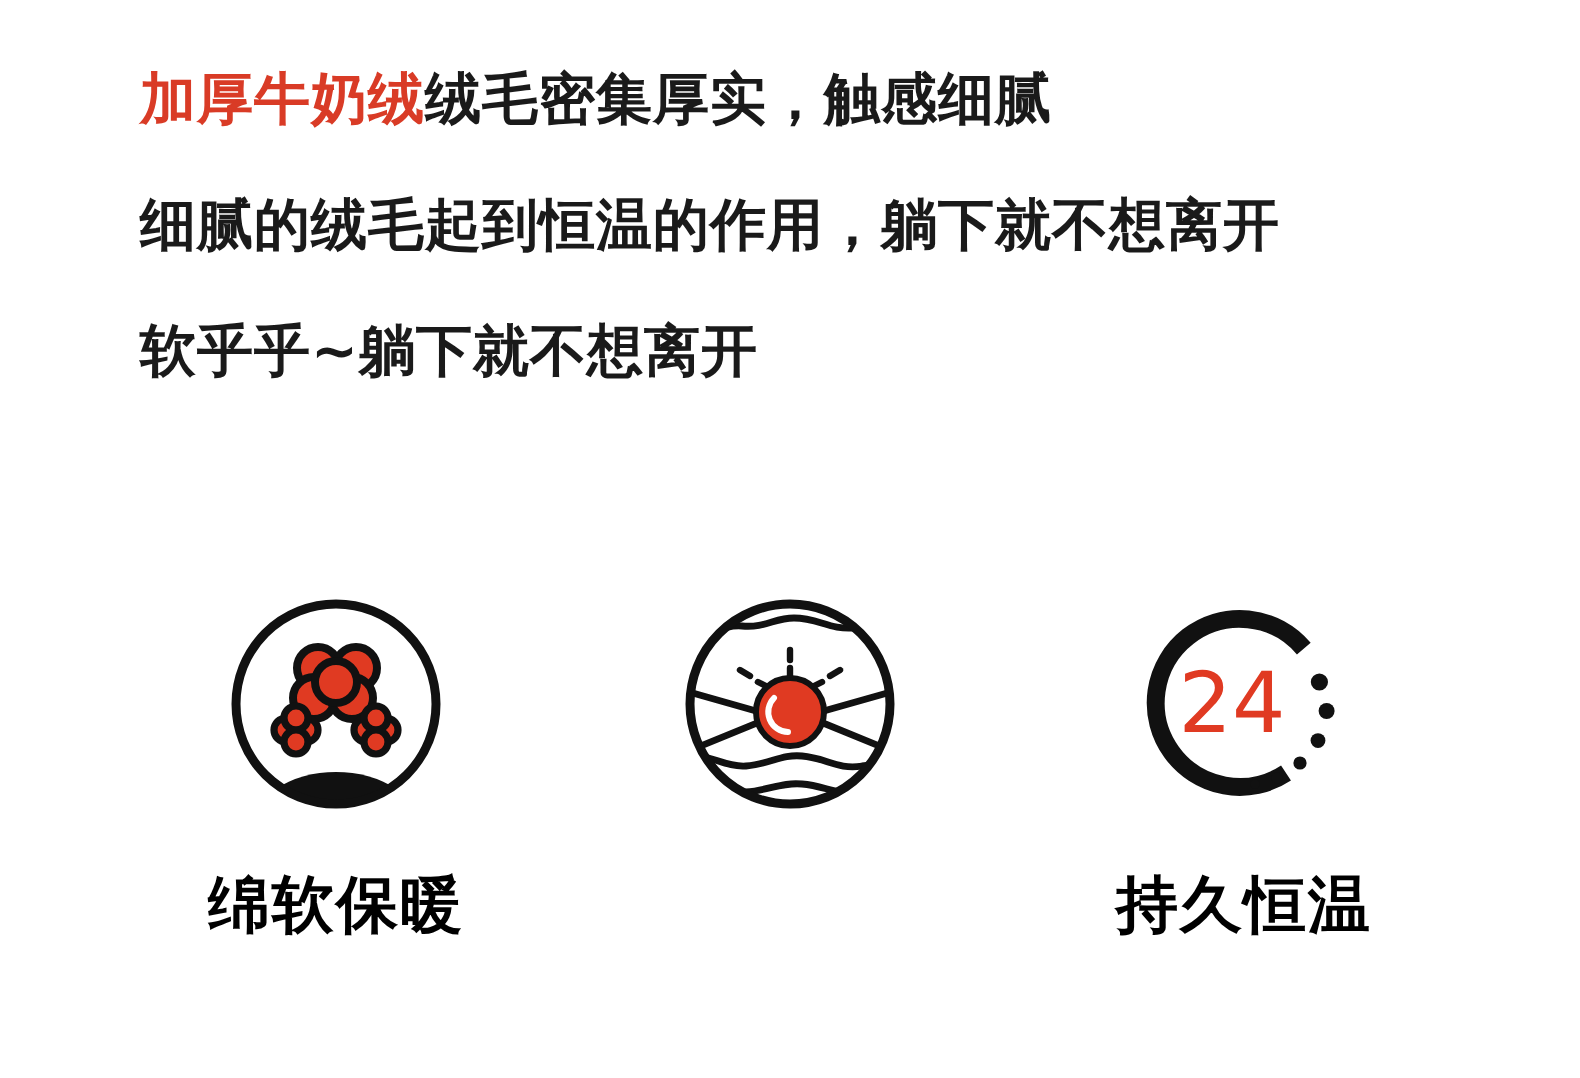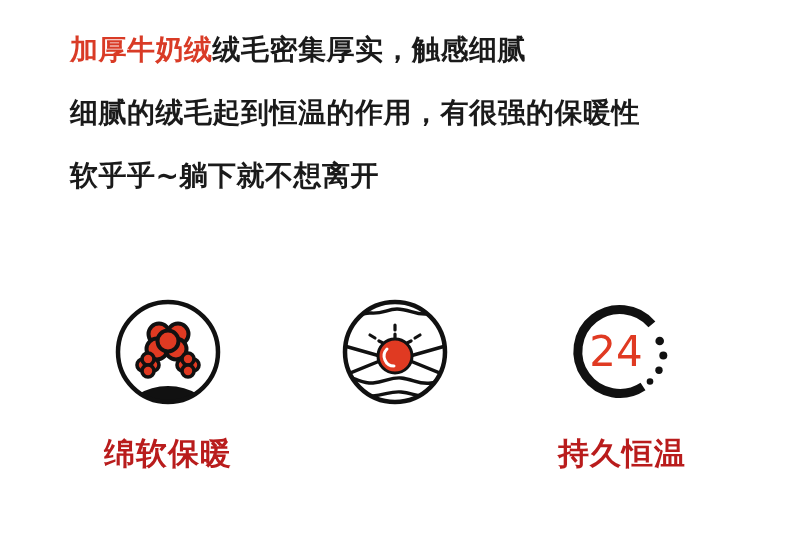--- a/index.html
+++ b/index.html
@@ -67,34 +67,34 @@
     height: 112px;
     display: flex;
     align-items: center;
     justify-content: center;
     text-decoration: underline;
   }
   .feature-label {
     margin-top: 30px;
     font-size: 31px;
     font-weight: bold;
-    color: #b91c1c;
+    color: #000000;
     white-space: nowrap;
     letter-spacing: 1px;
     line-height: 1;
   }
 </style>
 </head>
 <body>
 
 <div class="page">
 
   <div class="copy-block">
     <p class="copy-line l1"><span class="hl">加厚牛奶绒</span><span>绒毛密集厚实，触感细腻</span></p>
-    <p class="copy-line l2">细腻的绒毛起到恒温的作用，有很强的保暖性</p>
+    <p class="copy-line l2">细腻的绒毛起到恒温的作用，躺下就不想离开</p>
     <p class="copy-line l3">软乎乎~躺下就不想离开</p>
   </div>
 
   <div class="features">
 
     <div class="feature">
       <div class="icon-wrap">
         <svg width="112" height="112" viewBox="0 0 112 112" aria-hidden="true">
           <defs>
             <clipPath id="clipCircle1">

